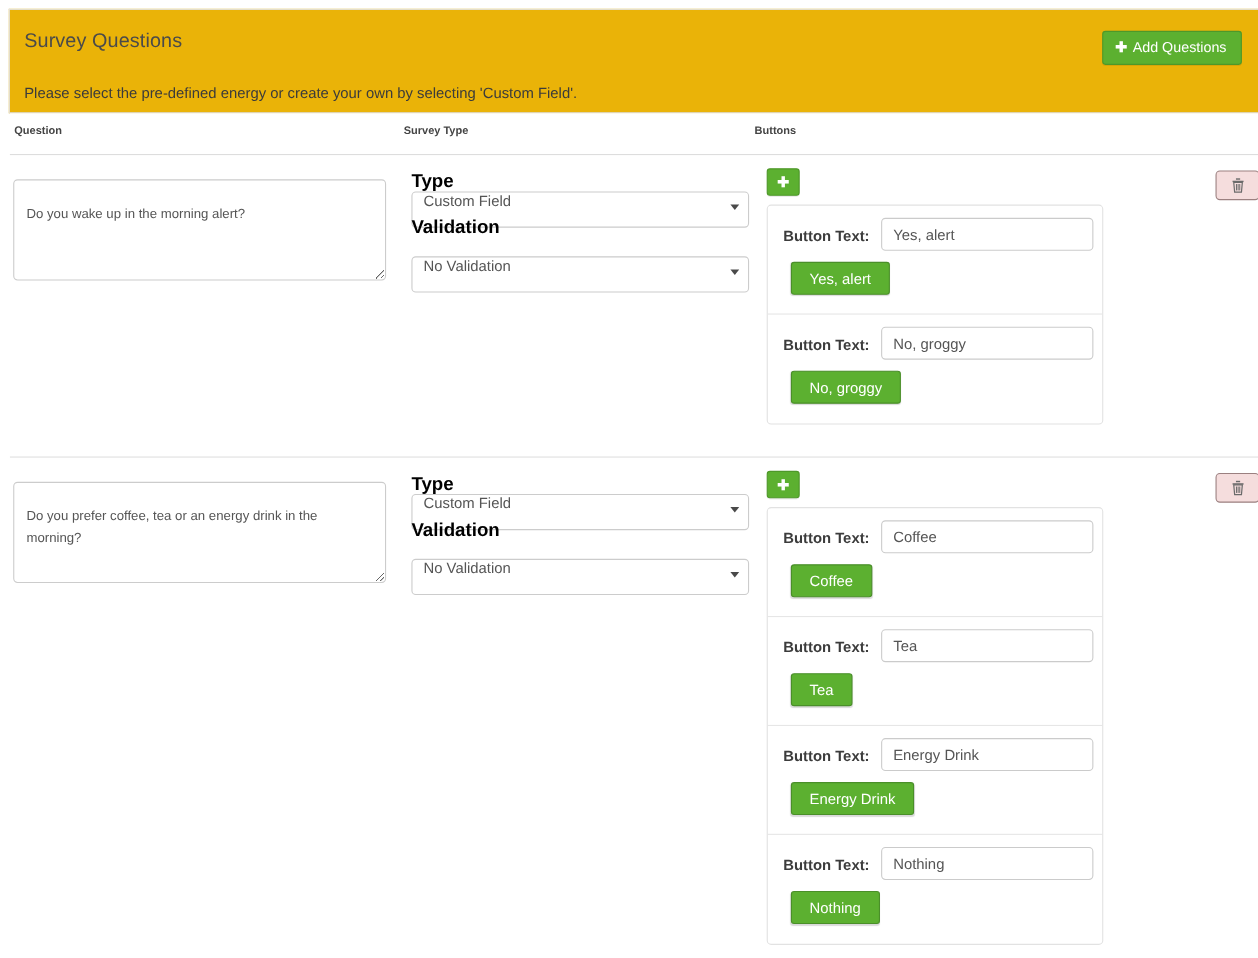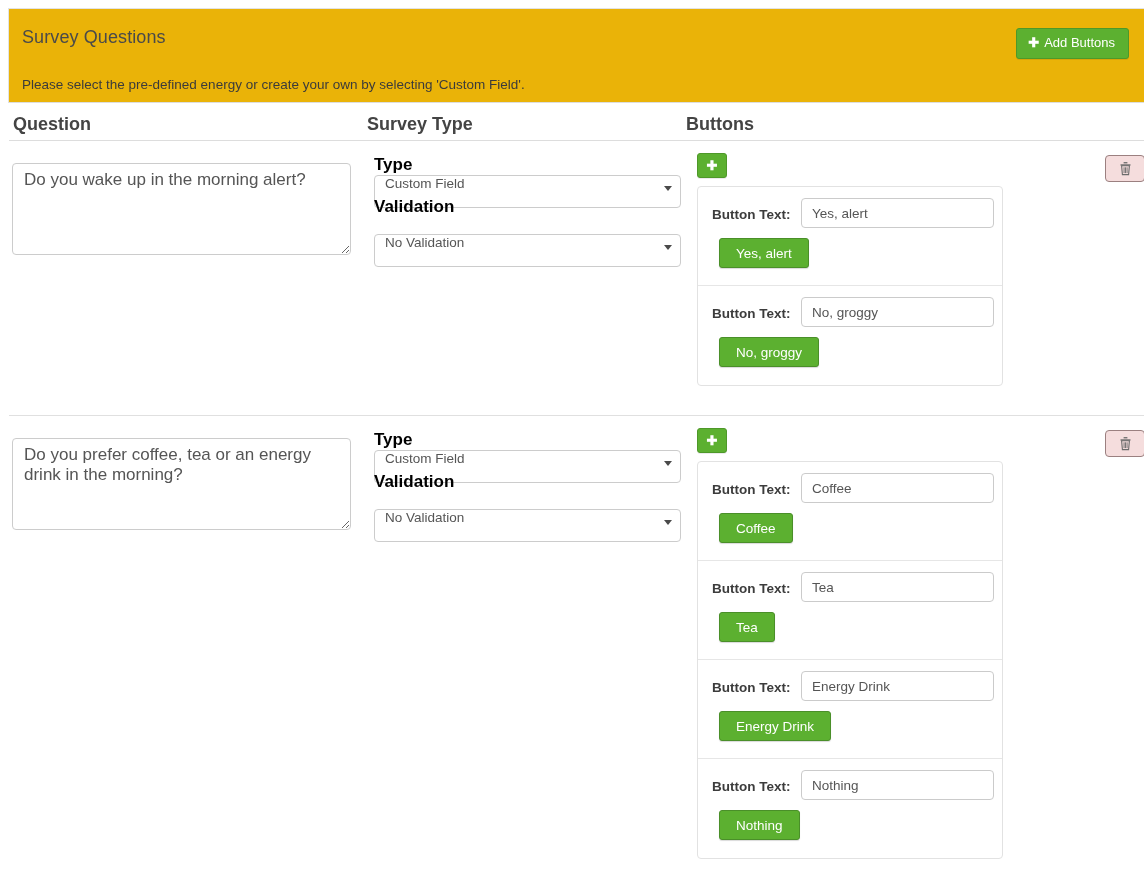--- a/index.html
+++ b/index.html
@@ -67,21 +67,21 @@
     position: absolute;
     left: 9px; top: 103px;
     width: 1135px;
     height: 38px;
     background: #ffffff;
     border-bottom: 1px solid #dddddd;
   }
   .th {
     position: absolute;
     top: 11px;
-    font-size: 18px;
+    font-size: 10px;
     font-weight: bold;
     color: #444444;
   }
   .th.c1 { left: 4px; }
   .th.c2 { left: 358px; }
   .th.c3 { left: 677px; }
 
   
   .q-row {
     position: absolute;
@@ -97,23 +97,23 @@
   .col-buttons  { position: absolute; left: 675px; top: 0px; width: 395px; }
   .col-delete   { position: absolute; left: 1076px; top: 0px; width: 60px; }
 
   .q-textarea {
     position: absolute;
     left: 3px; top: 22px;
     width: 339px; height: 92px;
     border: 1px solid #cccccc;
     border-radius: 4px;
     background: #ffffff;
-    padding: 6px 11px;
-    font-family: "Liberation Sans", sans-serif;
-    font-size: 17px;
+    padding: 20px 11px;
+    font-family: "Liberation Sans", sans-serif;
+    font-size: 12px;
     color: #555555;
     line-height: 20px;
     resize: vertical;
     outline: none;
   }
 
   .field-label {
     position: absolute;
     font-size: 17px;
     font-weight: bold;
@@ -253,21 +253,21 @@
 </style>
 </head>
 <body>
 
 <div class="page">
 
   <div class="panel-heading">
     <div class="panel-title">Survey Questions</div>
     <div class="panel-sub">Please select the pre-defined energy or create your own by selecting 'Custom Field'.</div>
     <button class="add-question-btn">
-      <span class="plus-ico">✚</span><span>Add Buttons</span>
+      <span class="plus-ico">✚</span><span>Add Questions</span>
     </button>
   </div>
 
   <div class="table-head">
     <div class="th c1">Question</div>
     <div class="th c2">Survey Type</div>
     <div class="th c3">Buttons</div>
   </div>
 
   <div class="q-row first">

